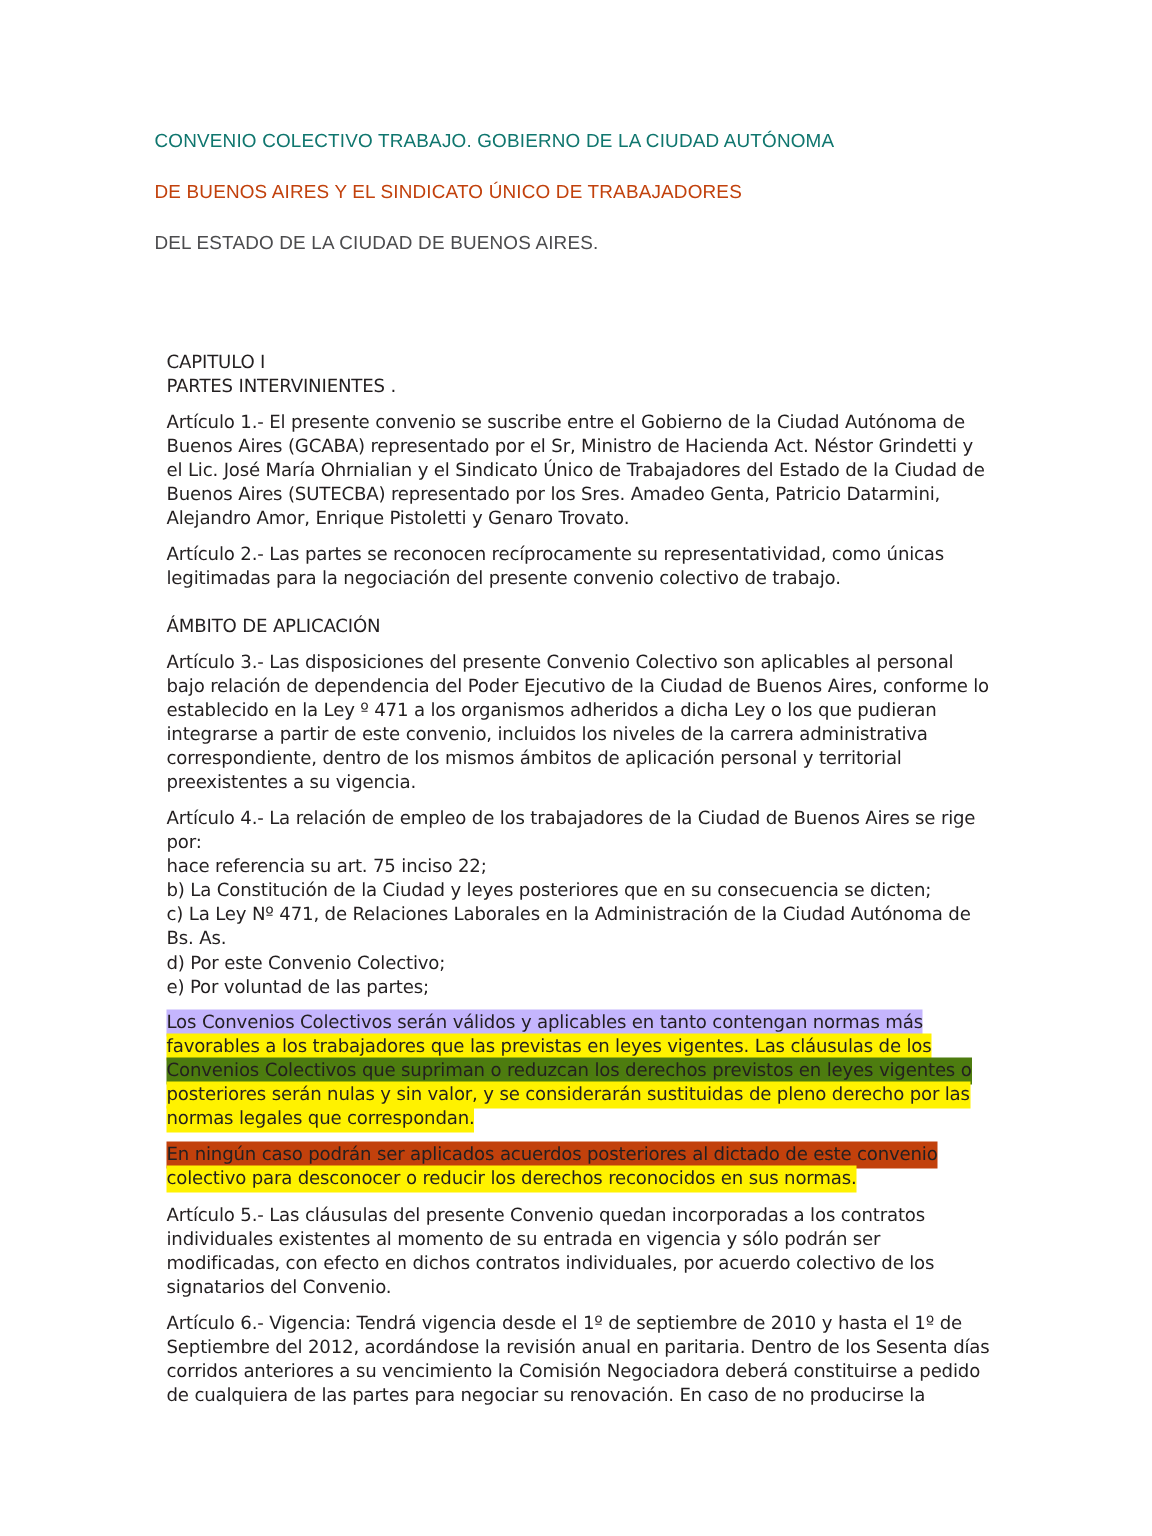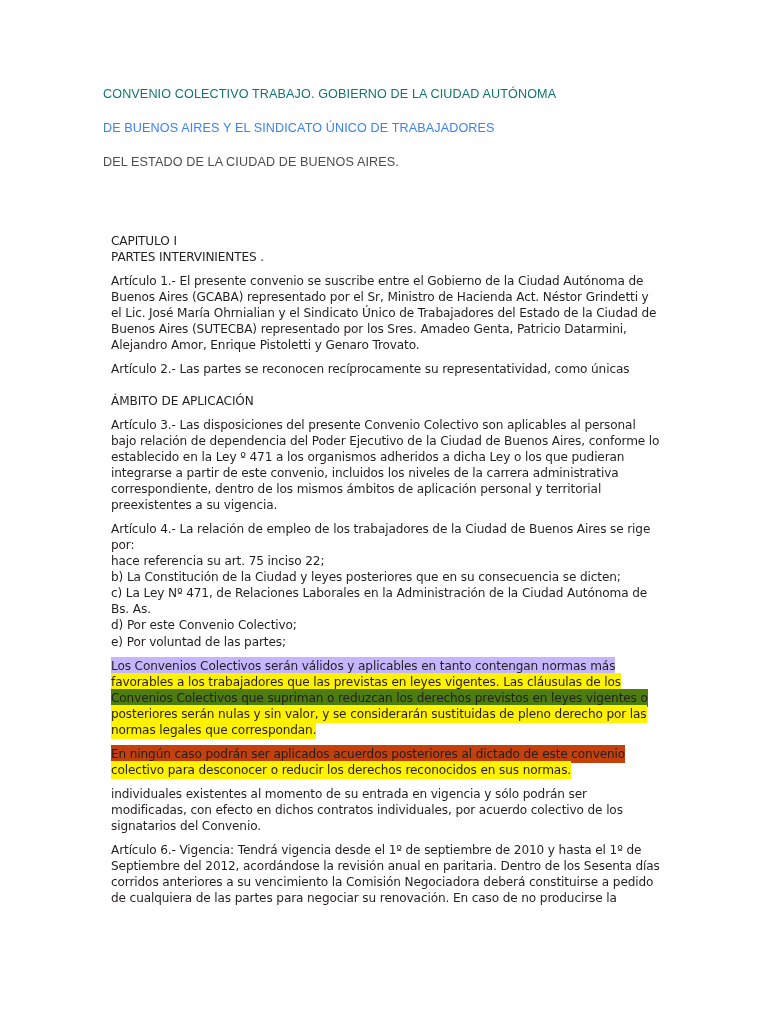--- a/index.html
+++ b/index.html
@@ -81,38 +81,39 @@
     padding: 1.5px 0 2.5px 0;
   }
 </style>
 </head>
 <body>
 
 <div class="page">
 
   <div class="doc-header">
       <div class="title-line" style="color: #0f766e;">CONVENIO COLECTIVO TRABAJO. GOBIERNO DE LA CIUDAD AUTÓNOMA</div>
-      <div class="title-line" style="color: #3b82f6;">DE BUENOS AIRES Y EL SINDICATO ÚNICO DE TRABAJADORES</div>
+      <div class="title-line" style="color: #c2410c;">DE BUENOS AIRES Y EL SINDICATO ÚNICO DE TRABAJADORES</div>
       <div class="title-line" style="color: rgb(76, 76, 78);">DEL ESTADO DE LA CIUDAD DE BUENOS AIRES.</div>
     </div>
 
   <div class="doc-body">
       <div class="block">
         <div class="line">CAPITULO I</div>
         <div class="line">PARTES INTERVINIENTES .</div>
       </div>
       <div class="block">
         <div class="line">Artículo 1.- El presente convenio se suscribe entre el Gobierno de la Ciudad Autónoma de</div>
         <div class="line">Buenos Aires (GCABA) representado por el Sr, Ministro de Hacienda Act. Néstor Grindetti y</div>
         <div class="line">el Lic. José María Ohrnialian y el Sindicato Único de Trabajadores del Estado de la Ciudad de</div>
         <div class="line">Buenos Aires (SUTECBA) representado por los Sres. Amadeo Genta, Patricio Datarmini,</div>
         <div class="line">Alejandro Amor, Enrique Pistoletti y Genaro Trovato.</div>
       </div>
       <div class="block">
         <div class="line">Artículo 2.- Las partes se reconocen recíprocamente su representatividad, como únicas</div>
+        <div class="line">legitimadas para la negociación del presente convenio colectivo de trabajo.</div>
       </div>
       <div class="block spaced-before">
         <div class="line">ÁMBITO DE APLICACIÓN</div>
       </div>
       <div class="block">
         <div class="line">Artículo 3.- Las disposiciones del presente Convenio Colectivo son aplicables al personal</div>
         <div class="line">bajo relación de dependencia del Poder Ejecutivo de la Ciudad de Buenos Aires, conforme lo</div>
         <div class="line">establecido en la Ley º 471 a los organismos adheridos a dicha Ley o los que pudieran</div>
         <div class="line">integrarse a partir de este convenio, incluidos los niveles de la carrera administrativa</div>
         <div class="line">correspondiente, dentro de los mismos ámbitos de aplicación personal y territorial</div>
@@ -133,20 +134,21 @@
         <div class="line hl"><span class="hl-ink" style="background-color: rgb(255, 242, 0);">favorables a los trabajadores que las previstas en leyes vigentes. Las cláusulas de los</span></div>
         <div class="line hl"><span class="hl-ink" style="background-color: #4d7c0f;">Convenios Colectivos que supriman o reduzcan los derechos previstos en leyes vigentes o</span></div>
         <div class="line hl"><span class="hl-ink" style="background-color: rgb(255, 242, 0);">posteriores serán nulas y sin valor, y se considerarán sustituidas de pleno derecho por las</span></div>
         <div class="line hl"><span class="hl-ink" style="background-color: rgb(255, 242, 0);">normas legales que correspondan.</span></div>
       </div>
       <div class="block">
         <div class="line hl"><span class="hl-ink" style="background-color: #c2410c;">En ningún caso podrán ser aplicados acuerdos posteriores al dictado de este convenio</span></div>
         <div class="line hl"><span class="hl-ink" style="background-color: rgb(255, 242, 0);">colectivo para desconocer o reducir los derechos reconocidos en sus normas.</span></div>
       </div>
       <div class="block">
+        <div class="line">Artículo 5.- Las cláusulas del presente Convenio quedan incorporadas a los contratos</div>
         <div class="line">individuales existentes al momento de su entrada en vigencia y sólo podrán ser</div>
         <div class="line">modificadas, con efecto en dichos contratos individuales, por acuerdo colectivo de los</div>
         <div class="line">signatarios del Convenio.</div>
       </div>
       <div class="block">
         <div class="line">Artículo 6.- Vigencia: Tendrá vigencia desde el 1º de septiembre de 2010 y hasta el 1º de</div>
         <div class="line">Septiembre del 2012, acordándose la revisión anual en paritaria. Dentro de los Sesenta días</div>
         <div class="line">corridos anteriores a su vencimiento la Comisión Negociadora deberá constituirse a pedido</div>
         <div class="line">de cualquiera de las partes para negociar su renovación. En caso de no producirse la</div>
       </div>

